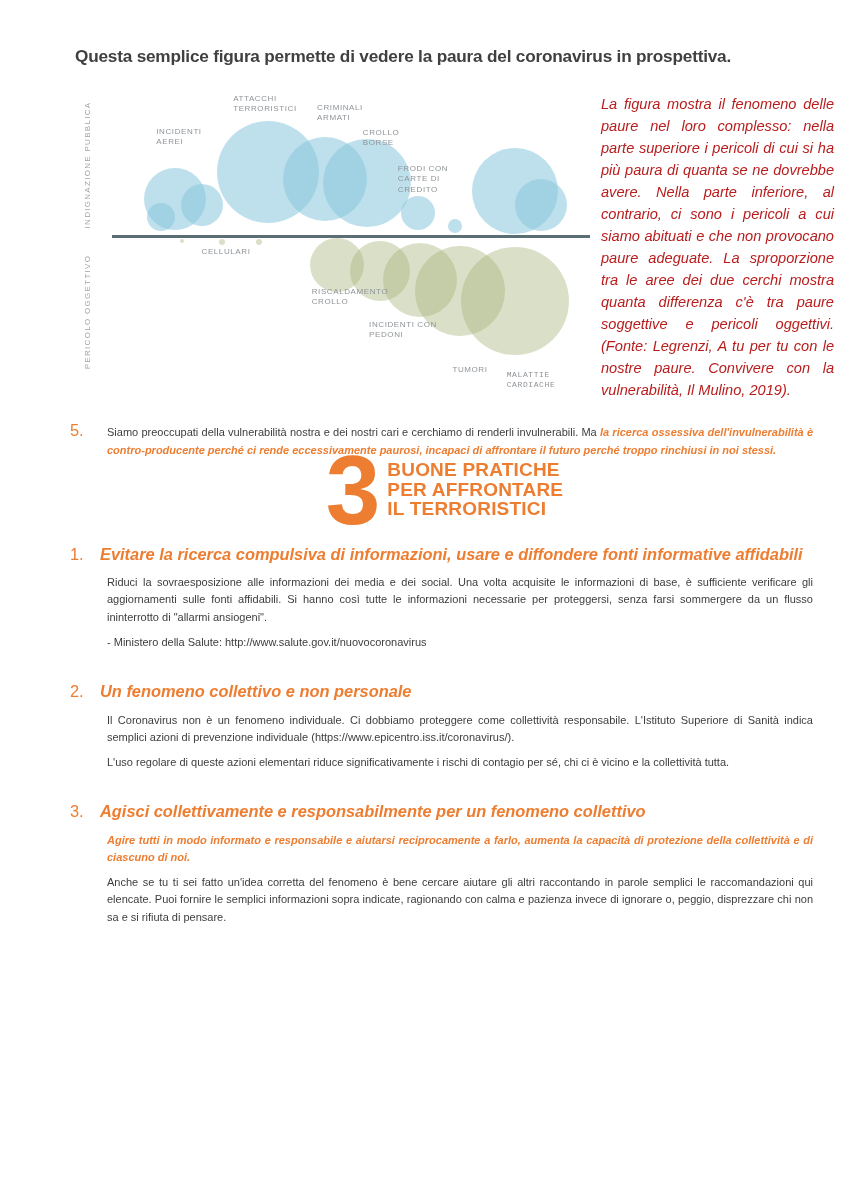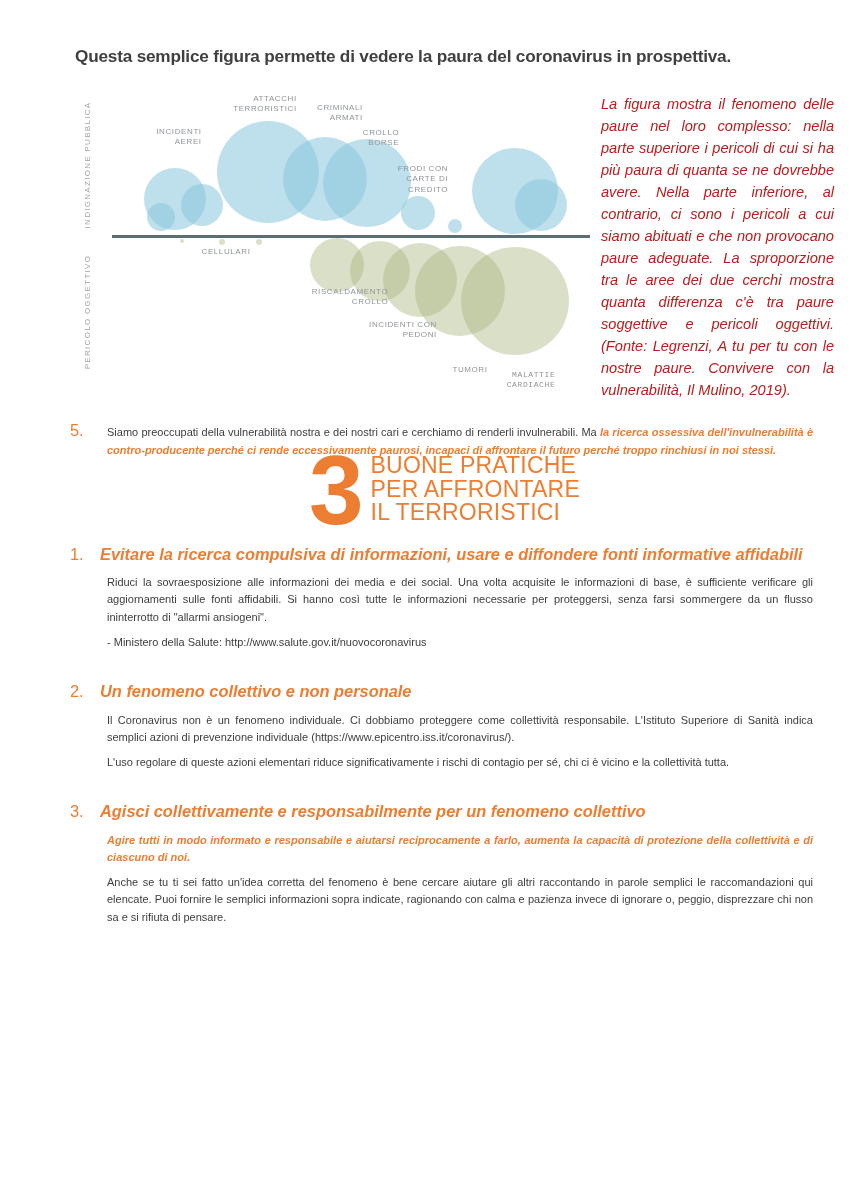--- a/index.html
+++ b/index.html
@@ -31,21 +31,21 @@
     font-size: 8px; letter-spacing: 1.3px; color: #a0a4a7; white-space: nowrap; z-index: 2;
   }
   .y-label.upper { top: 78px; }
   .y-label.lower { top: 225px; }
   .bubble { position: absolute; border-radius: 50%; z-index: 1; }
   .bubble.blue  { background: rgba(137,198,221,0.55); }
   .bubble.green { background: rgba(163,178,118,0.40); }
   .bubble-label {
     position: absolute; transform: translate(-50%,-50%);
     font-size: 8px; line-height: 1.3; letter-spacing: 0.6px;
-    color: #8f9498; text-align: right; white-space: pre-line; z-index: 4;
+    color: #8f9498; text-align: left; white-space: pre-line; z-index: 4;
   }
   .aside {
     width: 233px; margin-left: 6px; padding-top: 6px;
     font-style: italic; color: #b91c1c;
     font-size: 14.6px; line-height: 1.51; text-align: justify;
   }
   
   .item { display: flex; padding: 0 29px 0 70px; }
   .item .num { width: 30px; flex: none; color: #ED7D31; font-size: 16.4px; line-height: 1.6; }
   .pbody { flex: 1; min-width: 0; }
@@ -54,21 +54,21 @@
   .ptitle { margin: 0; text-align: justify; font-size: 16.4px; line-height: 1.6; color: #ED7D31; font-weight: 700; font-style: italic; }
   .item5 { margin-top: 16px; }
   
   .big-heading {
     display: flex; align-items: center;
     width: fit-content; margin: -16px auto 0 auto;
     transform: translateX(20px);
     height: 78px;
   }
   .big3 { font-size: 98px; line-height: 72px; font-weight: 800; color: #ED7D31; }
-  .big3-lines { margin-left: 7px; color: #ED7D31; font-weight: 400; font-size: 23px; line-height: 1.03; letter-spacing: 0.2px; }
+  .big3-lines { margin-left: 7px; color: #ED7D31; font-weight: 700; font-size: 19px; line-height: 1.03; letter-spacing: 0.2px; }
   .practice { margin-top: 20px; }
   .practice.first { margin-top: 12px; }
 </style>
 </head>
 <body>
 
 <div class="page">
 
   <p class="title">Questa semplice figura permette di vedere la paura del coronavirus in prospettiva.</p>
 

